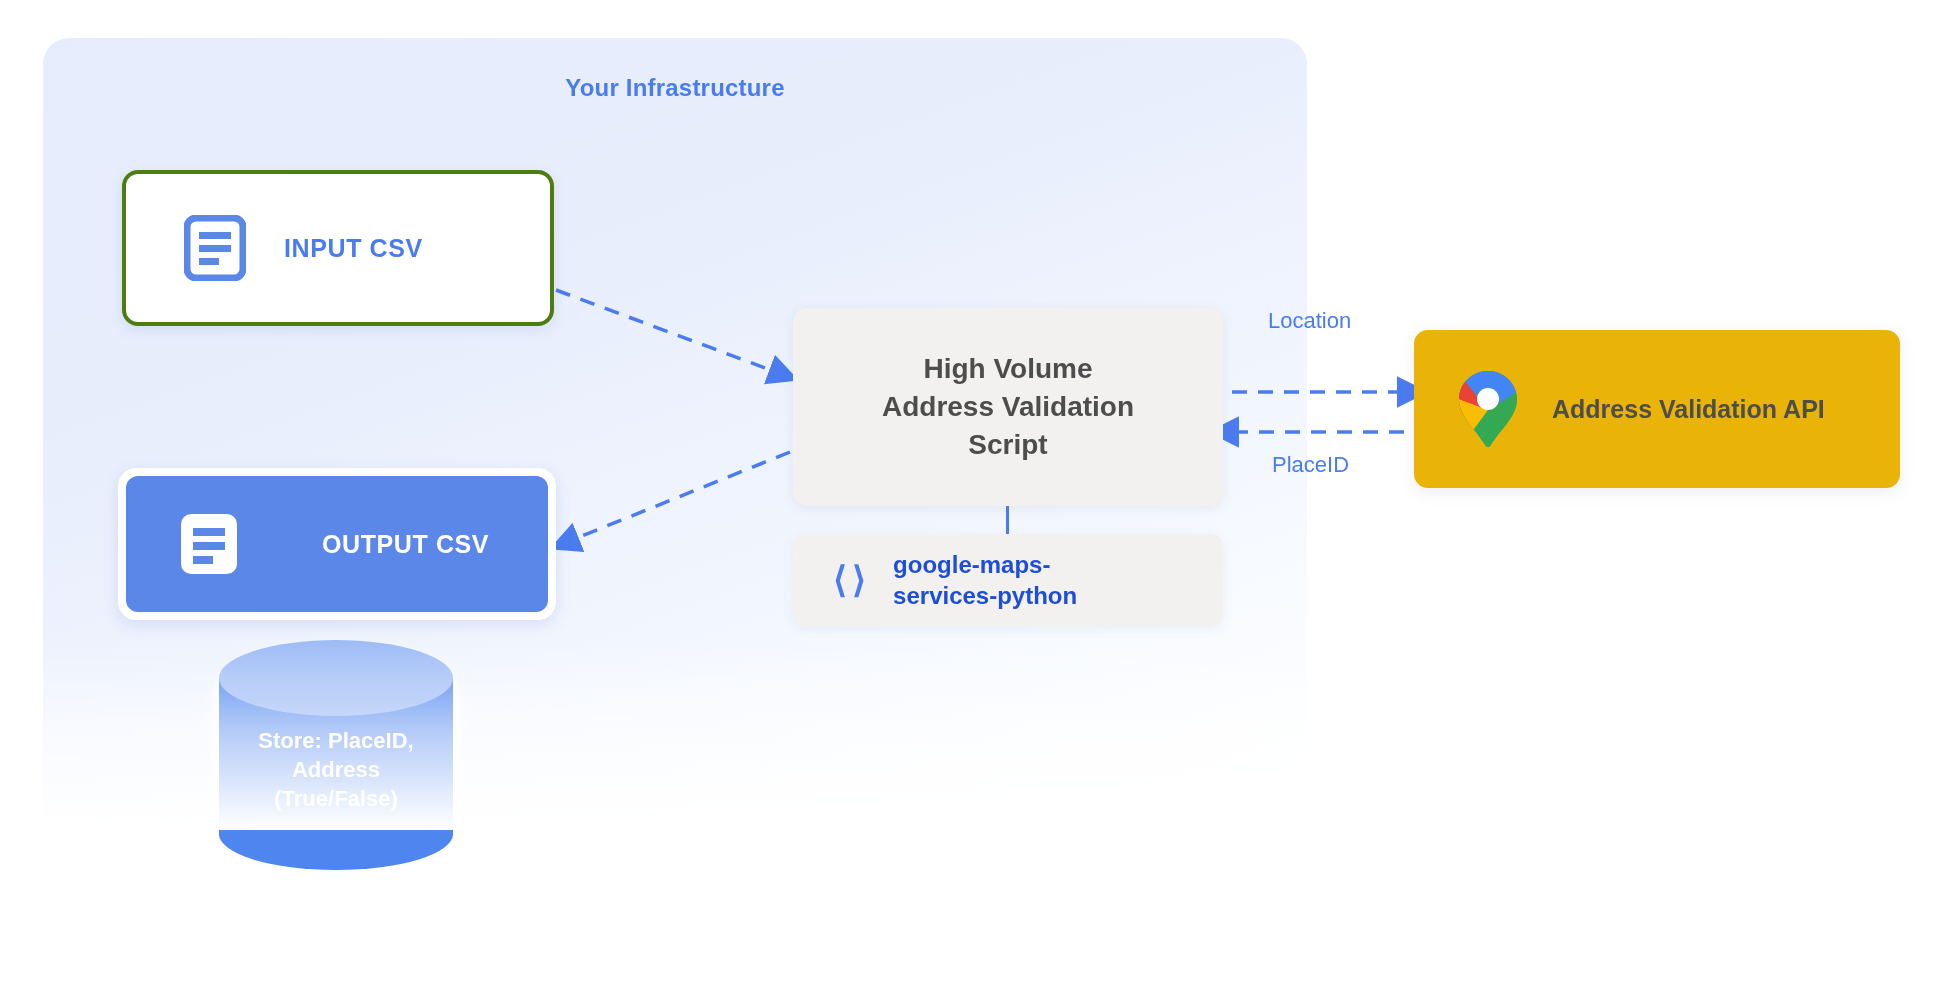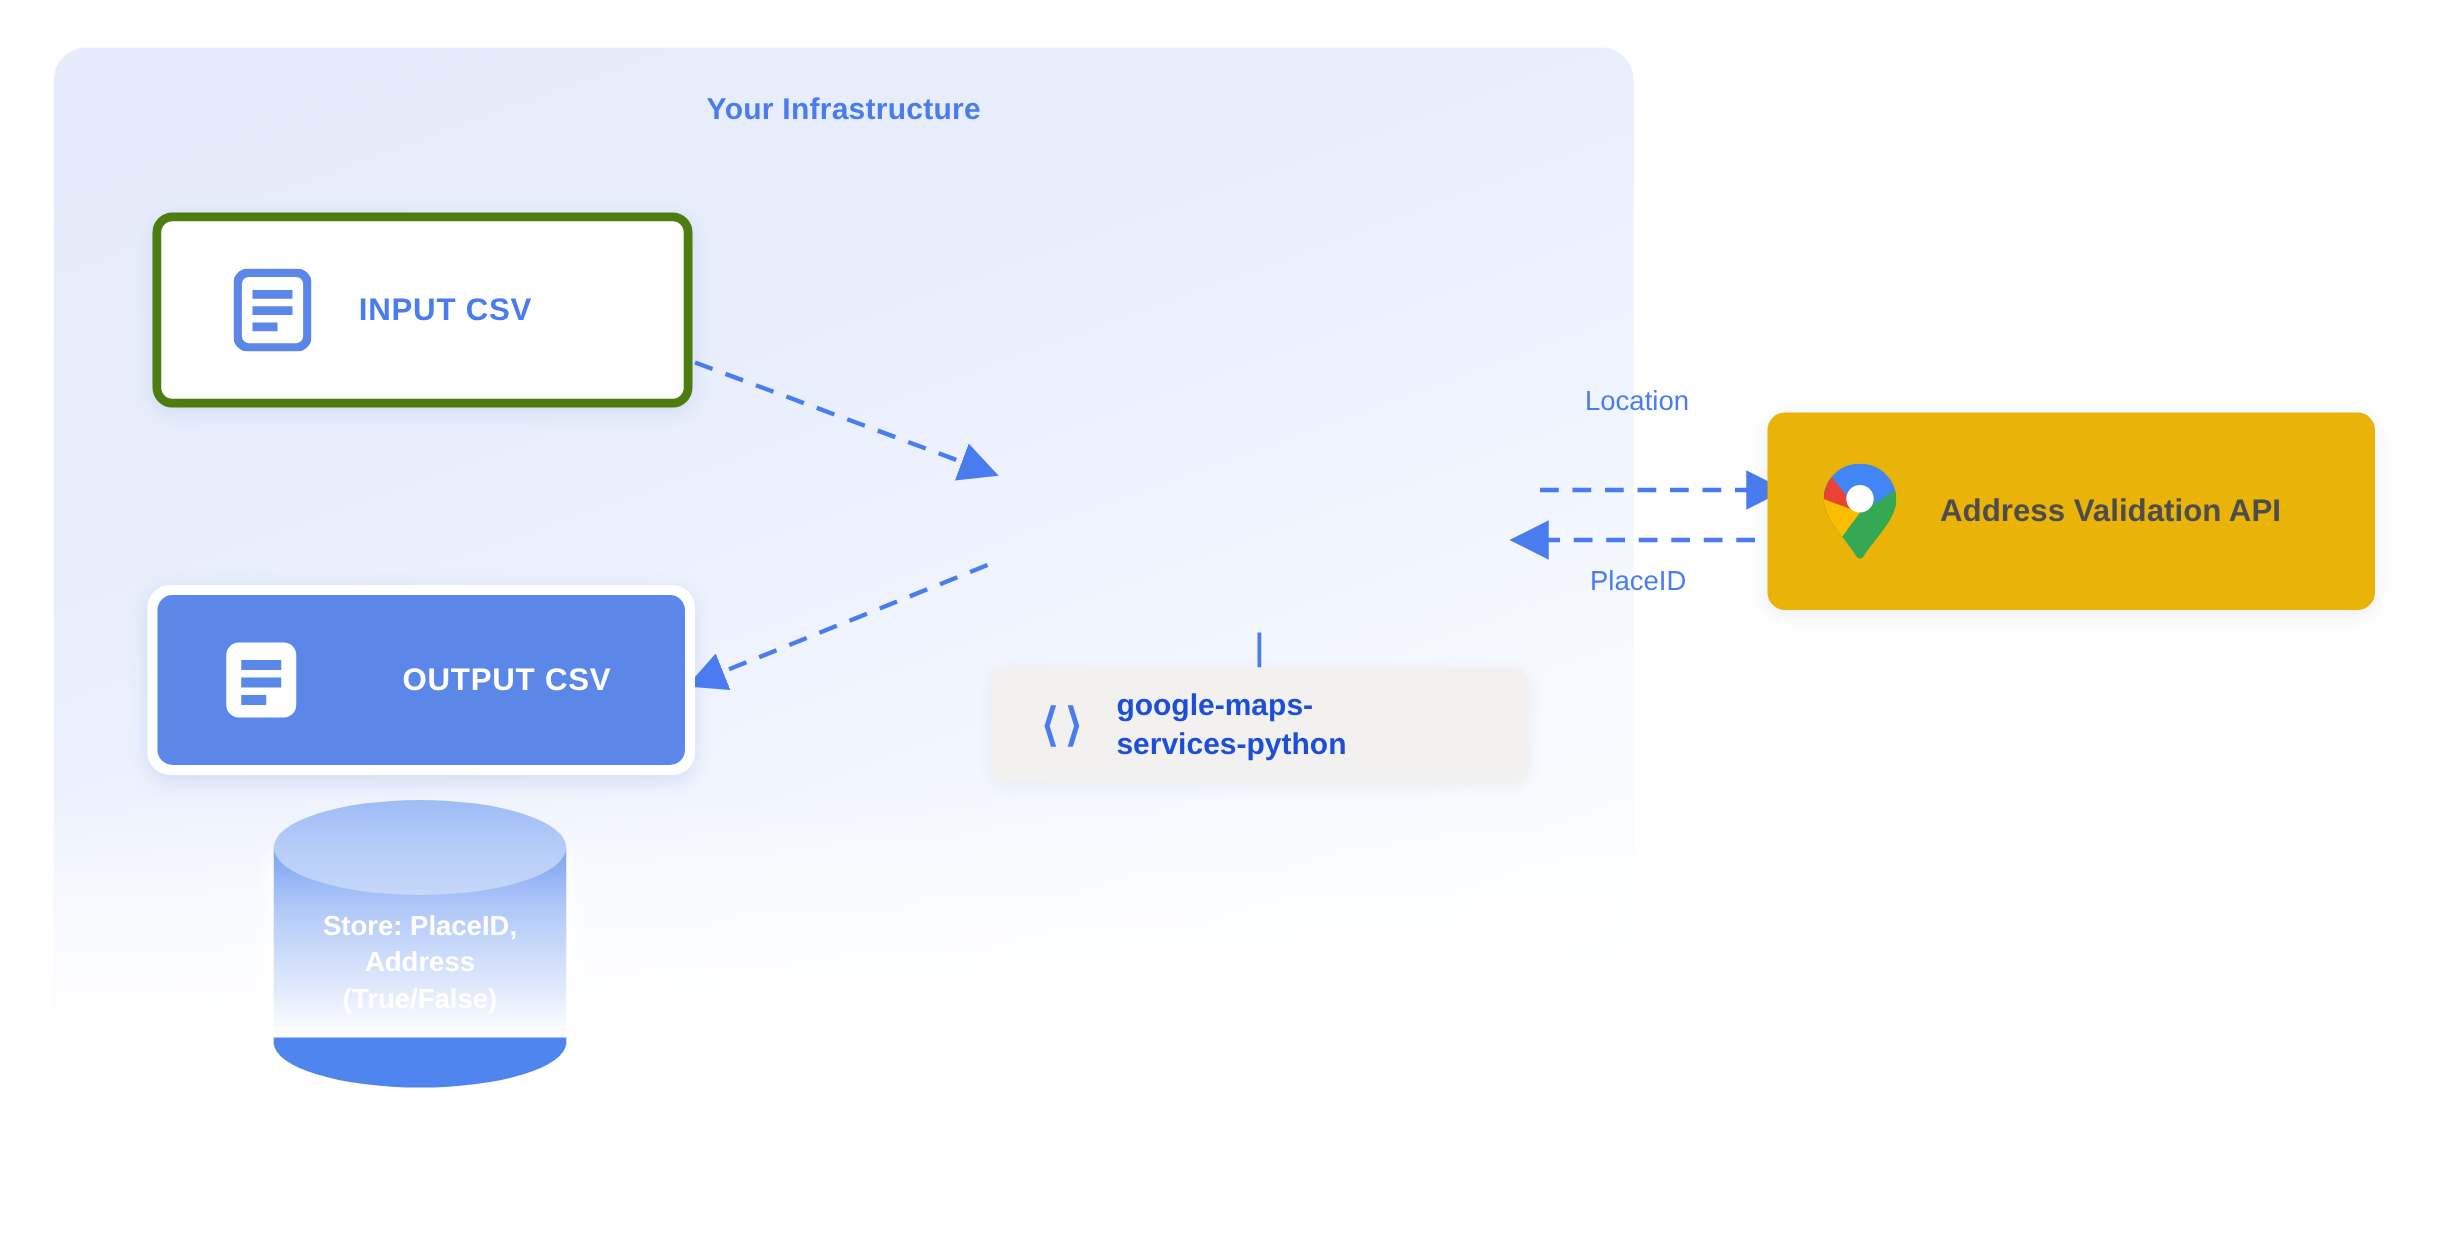--- a/index.html
+++ b/index.html
@@ -38,21 +38,21 @@
     letter-spacing:.2px;
   }
 
   
   .node{position:absolute;box-sizing:border-box;}
 
   
   .input-csv{
     left:122px; top:170px; width:432px; height:156px;
     background:#ffffff;
-    border:7px solid #4d7c0f;
+    border:4px solid #4d7c0f;
     border-radius:16px;
     display:flex; align-items:center;
     box-shadow:0 4px 14px rgba(80,110,190,.13);
   }
   .input-csv .doc-icon{margin-left:58px;}
   .input-csv .node-label{
     margin-left:38px;
     font-size:25px; font-weight:bold; color:#4a7cf0; letter-spacing:.6px;
   }
 
@@ -231,20 +231,27 @@
     <div class="db-bottom"></div>
     <div class="db-body"></div>
     <div class="db-top"></div>
     <div class="db-text">
       <div>Store: PlaceID,</div>
       <div>Address</div>
       <div>(True/False)</div>
     </div>
   </div>
 
+  <div class="node script-box">
+    <div class="script-text">
+      <div>High Volume</div>
+      <div>Address Validation</div>
+      <div>Script</div>
+    </div>
+  </div>
   <div class="script-connector"></div>
 
   <div class="node lib-box">
     <div class="code-icon">⟨ ⟩</div>
     <div class="lib-text">
       <div>google-maps-</div>
       <div>services-python</div>
     </div>
   </div>
 

